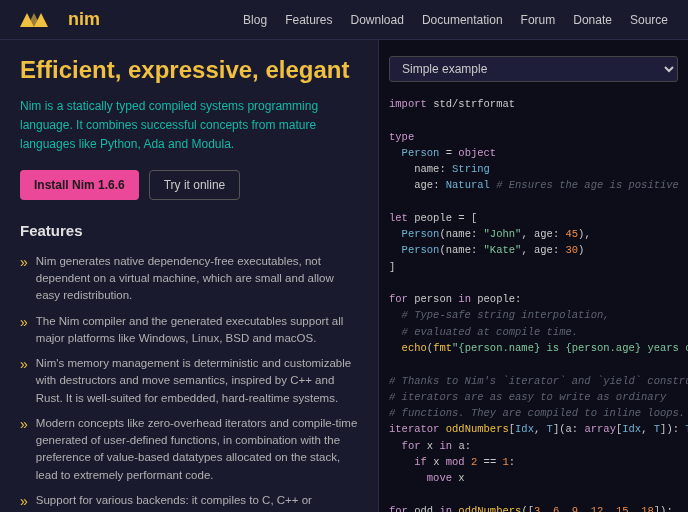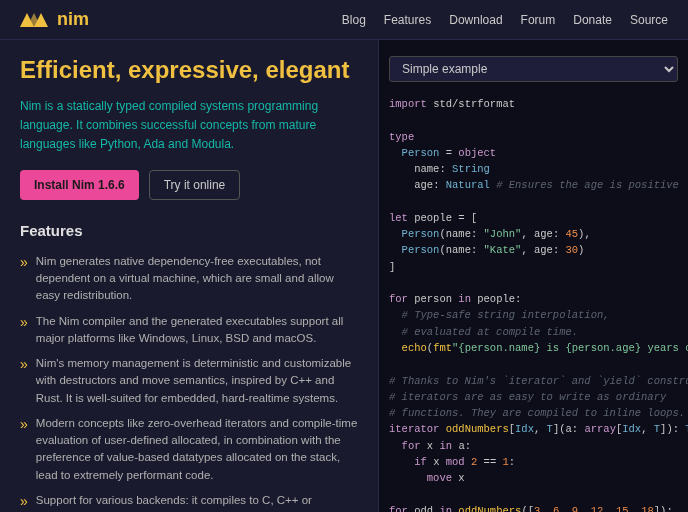--- a/index.html
+++ b/index.html
@@ -16,21 +16,21 @@
       background: #1a1a2e;
       border-bottom: 1px solid #2a2a4a;
       padding: 6px 20px;
       display: flex;
       align-items: center;
       justify-content: space-between;
     }
     #logo-area {
       display: flex;
       align-items: center;
-      gap: 9px;
+      gap: 20px;
     }
     #logo-icon {
       width: 28px;
       height: 22px;
     }
     #nav {
       display: flex;
       gap: 18px;
       align-items: center;
     }
@@ -168,20 +168,21 @@
       <polygon points="0,25 10,5 20,25" fill="#f0c040"></polygon>
       <polygon points="10,25 20,5 30,25" fill="#f0c040" opacity="0.6"></polygon>
       <polygon points="20,25 30,5 40,25" fill="#f0c040"></polygon>
     </svg>
     <span style="color:#f0c040;font-size:18px;font-weight:700;">nim</span>
   </div>
   <nav id="nav">
     <a class="nav-link" href="#">Blog</a>
     <a class="nav-link" href="#">Features</a>
     <a class="nav-link" href="#">Download</a>
+    <a class="nav-link" href="#">Documentation</a>
     <a class="nav-link" href="#">Forum</a>
     <a class="nav-link" href="#">Donate</a>
     <a class="nav-link" href="#">Source</a>
   </nav>
 </div>
 
 <div id="main">
 
   <div id="left-content">
     <h1 id="hero-title">Efficient, expressive, elegant</h1>
@@ -201,21 +202,21 @@
       <div class="feature-item">
         <span class="bullet">»</span>
         <span>The Nim compiler and the generated executables support all major platforms like Windows, Linux, BSD and macOS.</span>
       </div>
       <div class="feature-item">
         <span class="bullet">»</span>
         <span>Nim's memory management is deterministic and customizable with destructors and move semantics, inspired by C++ and Rust. It is well-suited for embedded, hard-realtime systems.</span>
       </div>
       <div class="feature-item">
         <span class="bullet">»</span>
-        <span>Modern concepts like zero-overhead iterators and compile-time evaluation of user-defined allocated, in combination with the preference of value-based datatypes allocated on the stack, lead to extremely performant code.</span>
+        <span>Modern concepts like zero-overhead iterators and compile-time generated of user-defined functions, in combination with the preference of value-based datatypes allocated on the stack, lead to extremely performant code.</span>
       </div>
       <div class="feature-item">
         <span class="bullet">»</span>
         <span>Support for various backends: it compiles to C, C++ or JavaScript so that Nim can be used for all backend and frontend needs.</span>
       </div>
     </div>
 
   </div>
 
   <div id="right-panel">

